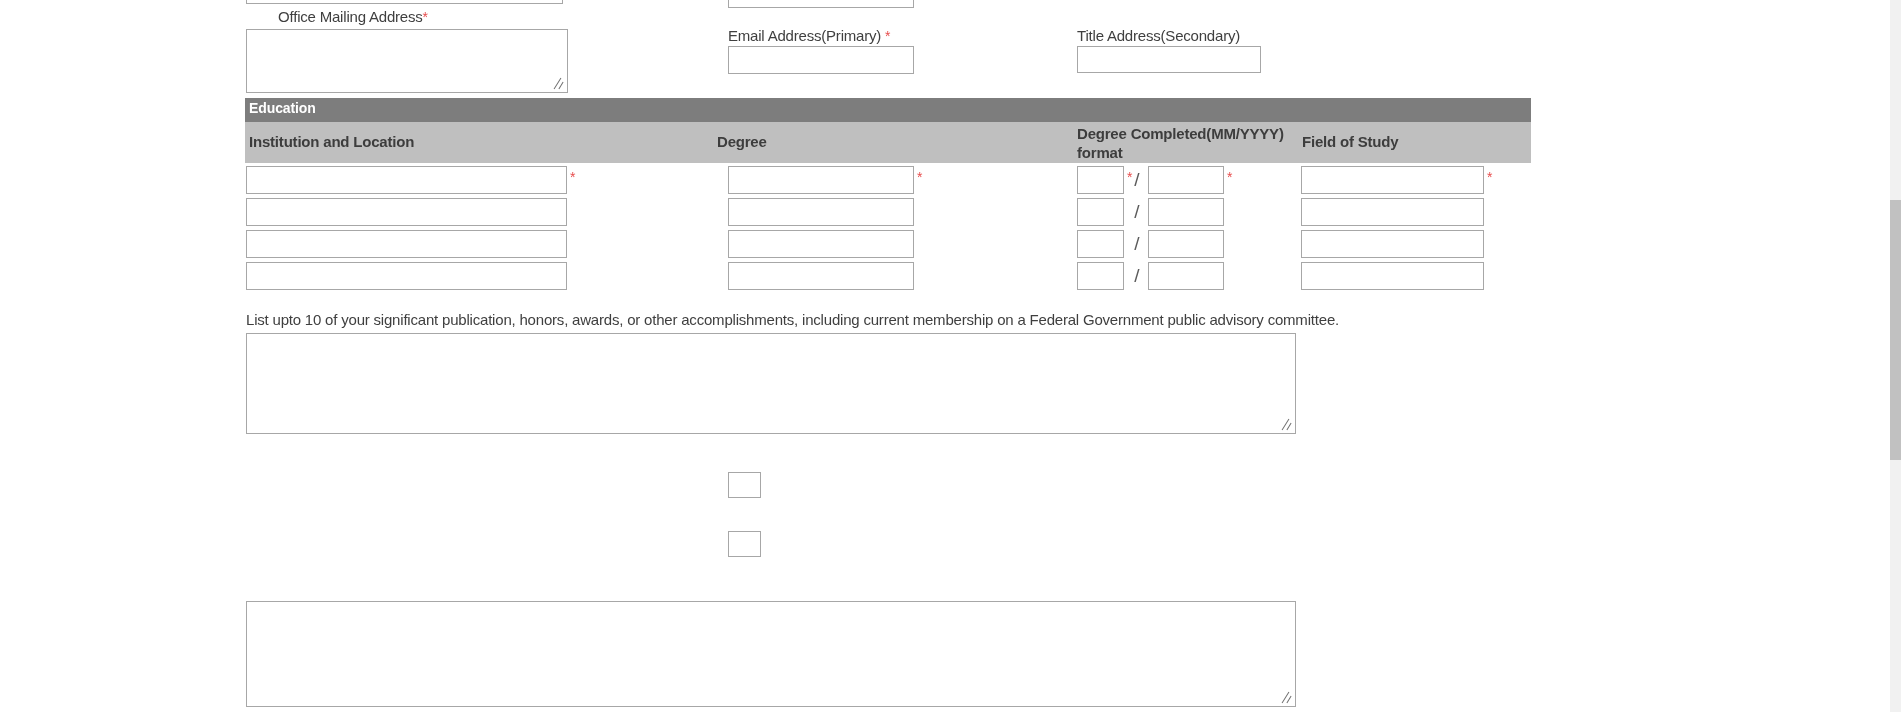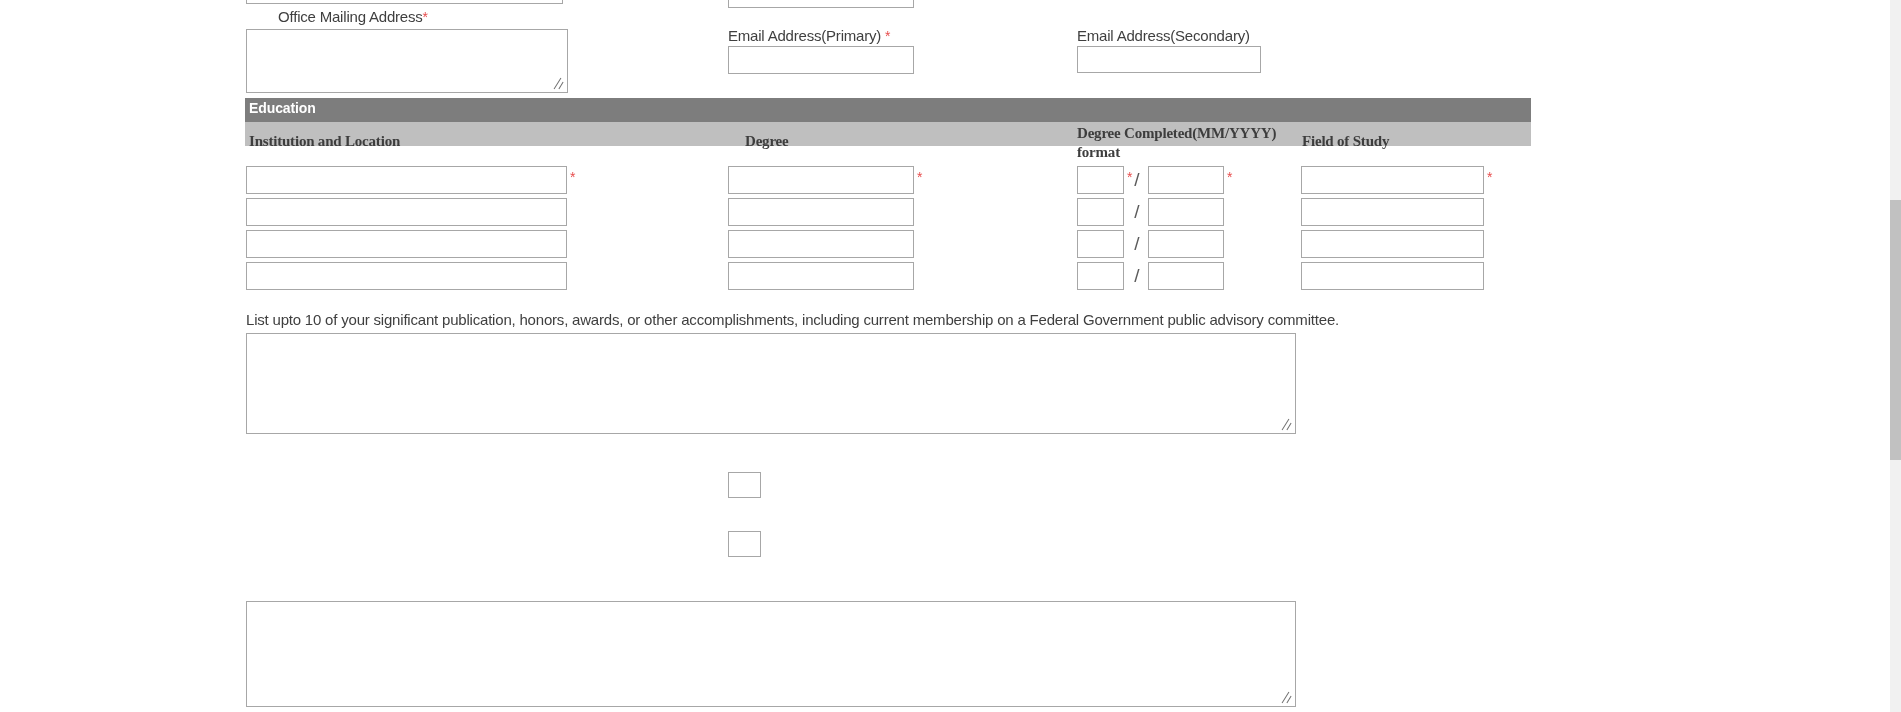--- a/index.html
+++ b/index.html
@@ -21,24 +21,24 @@
     border:none;resize:none;outline:none;background:transparent;
     font-family:inherit;font-size:15px;color:#333;padding:3px 5px;
   }
   .resize-handle{position:absolute;right:2px;bottom:2px;width:13px;height:13px;overflow:hidden;}
   .resize-handle i{position:absolute;border-top:1.6px solid #6f6f6f;transform:rotate(-58deg);display:block;}
   .resize-handle i.l1{width:13px;left:-1px;top:6px;}
   .resize-handle i.l2{width:8px;left:5px;top:8px;}
   
   .edu-bar{left:245px;top:98px;width:1286px;height:28px;background:#7d7d7d;}
   .edu-bar span{display:block;color:#ffffff;font-weight:bold;font-size:14px;line-height:20px;padding-left:4px;letter-spacing:-0.1px;}
-  .edu-head{left:245px;top:122px;width:1286px;height:24px;background:#bfbfbf;font-family:Liberation Serif, serif;}
+  .edu-head{left:245px;top:122px;width:1286px;height:41px;background:#bfbfbf;}
   .edu-head .col{position:absolute;font-weight:bold;font-size:15px;color:#3d3d3d;letter-spacing:-0.2px;white-space:nowrap;}
   .edu-head .c1{left:4px;top:11px;}
-  .edu-head .c2{left:500px;top:11px;}
+  .edu-head .c2{left:472px;top:11px;}
   .edu-head .c3{left:832px;top:2px;line-height:19px;}
   .edu-head .c3 span{display:block;}
   .edu-head .c4{left:1057px;top:11px;}
   .edu-row{left:0;width:1901px;height:28px;}
   .edu-row input{top:0;height:28px;}
   .edu-row .inst{left:246px;width:321px;}
   .edu-row .deg{left:728px;width:186px;}
   .edu-row .mm{left:1077px;width:47px;}
   .edu-row .yyyy{left:1148px;width:76px;}
   .edu-row .field{left:1301px;width:183px;}
@@ -63,21 +63,21 @@
     <textarea style=""></textarea>
     <div class="resize-handle">
         <i class="l1"></i>
         <i class="l2"></i>
       </div>
   </div>
 
   <div class="lbl abs" style="left:728px;top:26px;"><span>Email Address(Primary) </span><span class="req">*</span></div>
   <input class="box abs" style="left: 728px; top: 46px; width: 186px; height: 28px;">
 
-  <div class="lbl abs" style="left:1077px;top:26px;"><span>Email Address(Secondary)</span></div>
+  <div class="lbl abs" style="left:1077px;top:26px;"><span>Title Address(Secondary)</span></div>
   <input class="box abs" style="left: 1077px; top: 46px; width: 184px; height: 27px;">
 
   <div class="abs edu-bar">
     <span>Education</span>
   </div>
 
   <div class="abs edu-head">
     <div class="col c1">Institution and Location</div>
     <div class="col c2">Degree</div>
     <div class="col c3">

